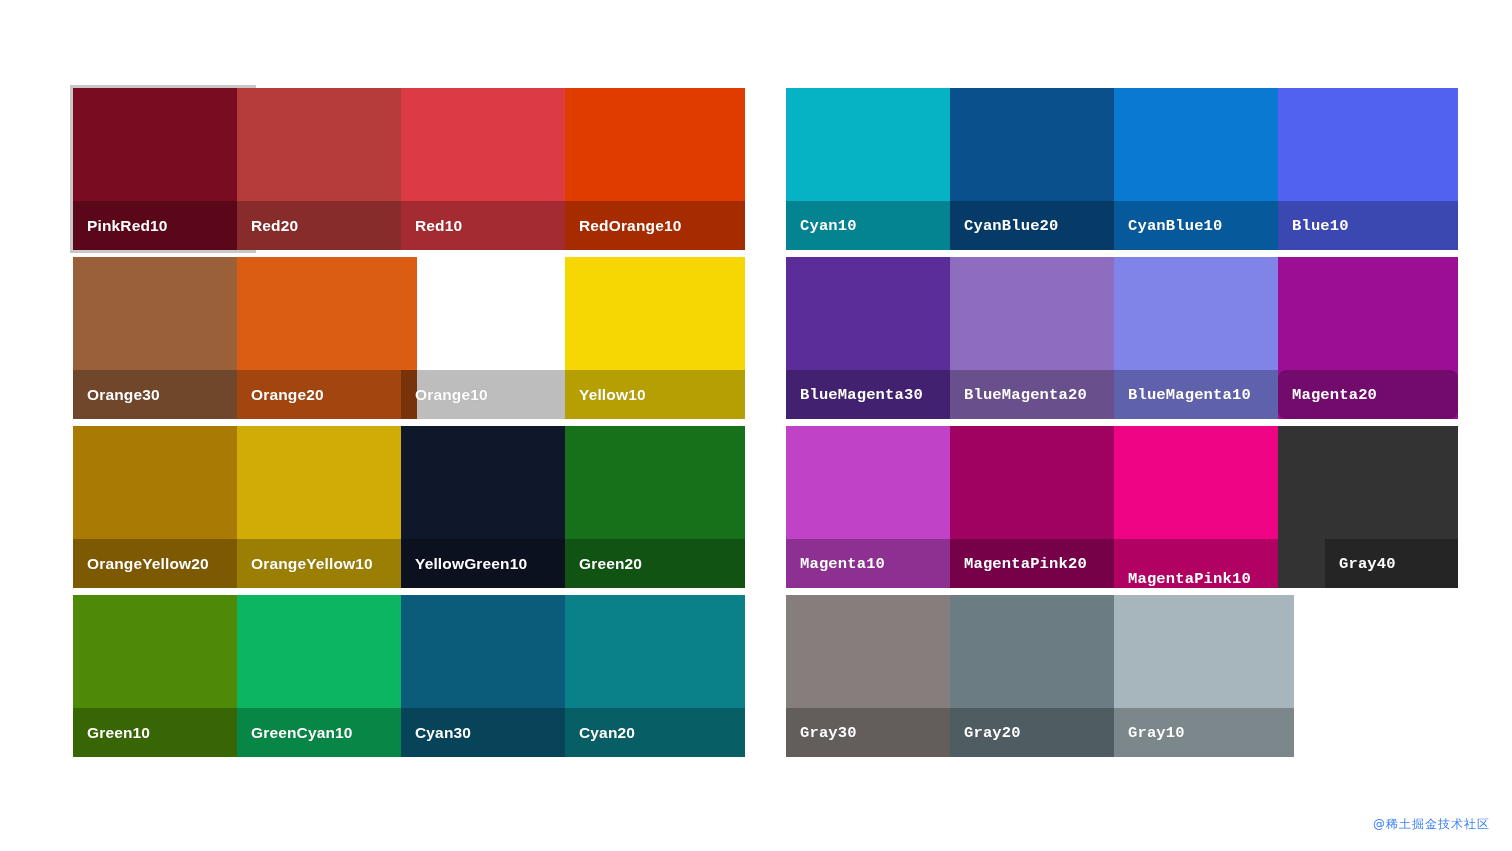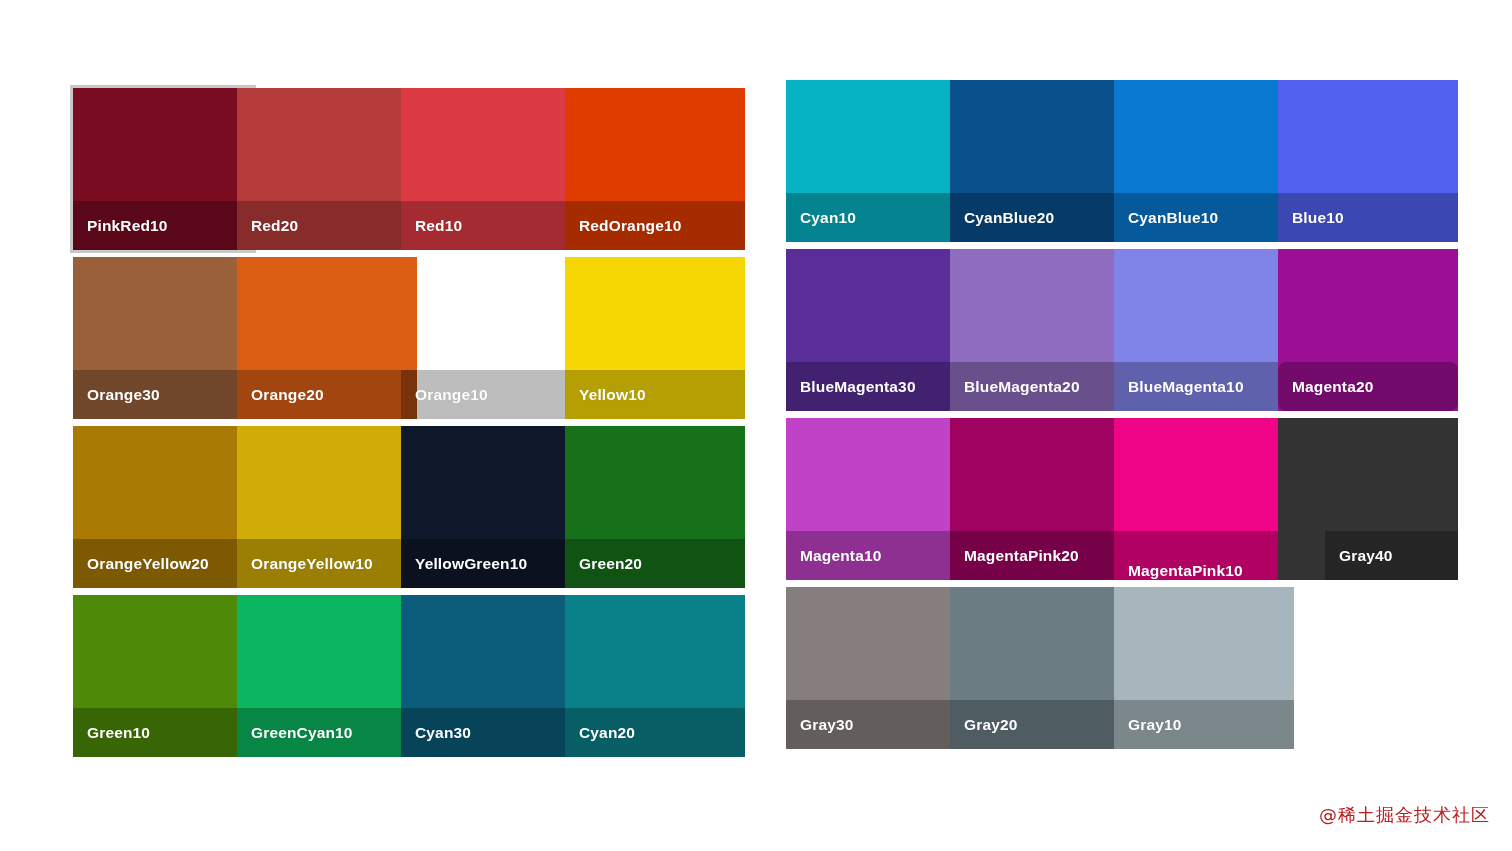--- a/index.html
+++ b/index.html
@@ -23,21 +23,21 @@
   .swatch-grid {
     position: absolute;
     display: grid;
     grid-template-columns: repeat(4, 153px);
     grid-template-rows: repeat(4, 162px);
     column-gap: 11px;
     row-gap: 7px;
   }
 
   #grid-left  { left: 73px;  top: 88px; }
-  #grid-right { left: 786px; top: 80px; }
+  #grid-right { left: 786px; top: 88px; font-family: Liberation Mono, monospace; }
 
   
   .swatch {
     position: relative;
     width: 180px;
     height: 162px;
     display: flex;
     flex-direction: column;
     justify-content: flex-end;
     cursor: pointer;
@@ -71,23 +71,23 @@
     letter-spacing: 0.15px;
     padding-left: 14px;
     white-space: nowrap;
     text-shadow: 0 0 1px rgba(0,0,0,0.18);
   }
 
   
   #watermark {
     position: absolute;
     right: 22px;
-    bottom: 24px;
-    color: #b91c1c;
-    font-size: 18px;
+    bottom: 18px;
+    color: #3b82f6;
+    font-size: 12px;
     letter-spacing: 1px;
     font-family: "DejaVu Sans", "Liberation Sans", sans-serif;
     user-select: none;
   }
 </style>
 </head>
 <body>
 
 <div id="palette-page">
 

